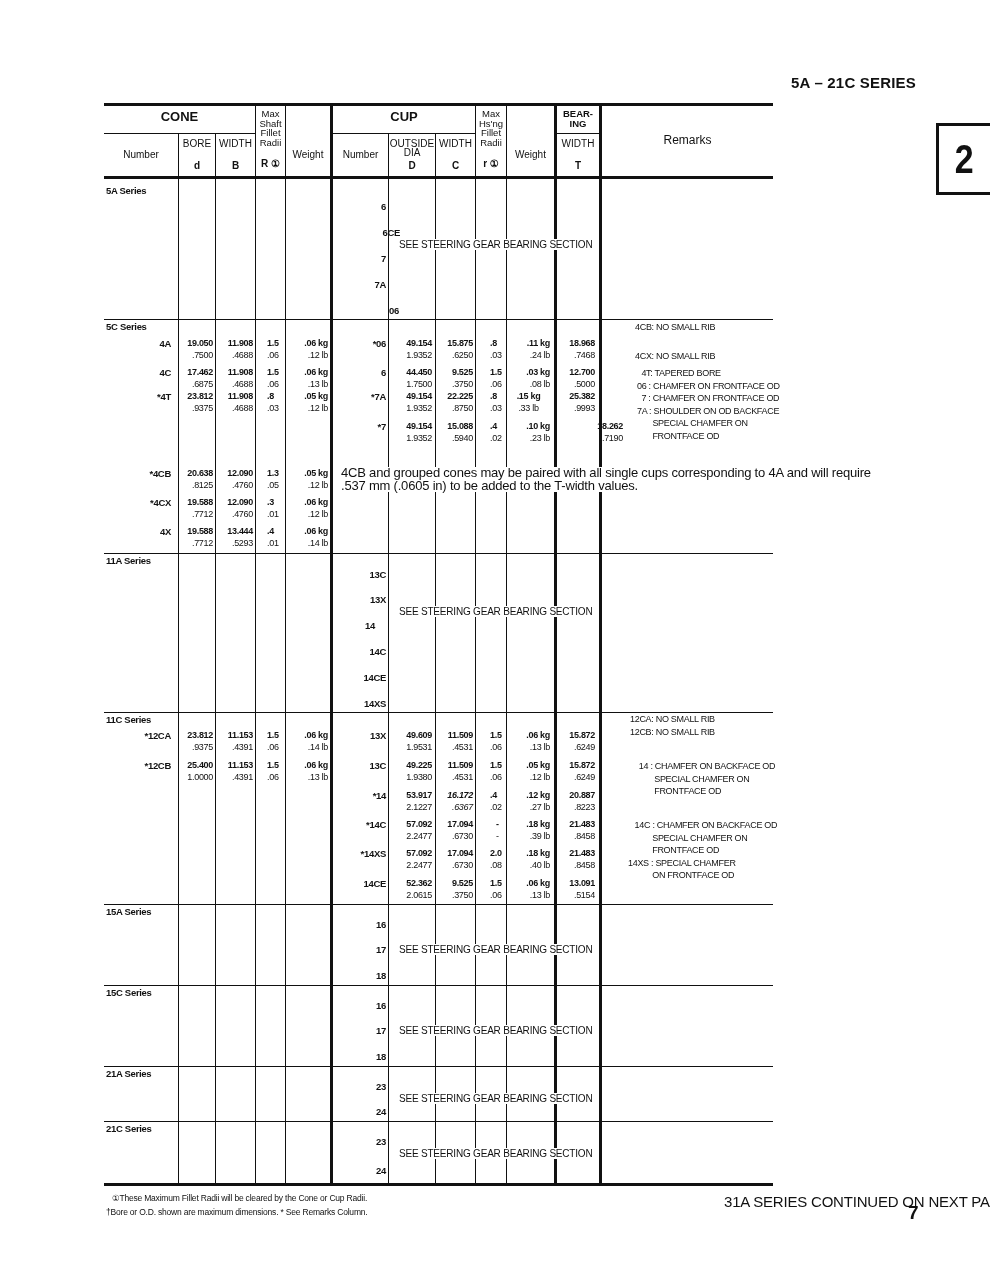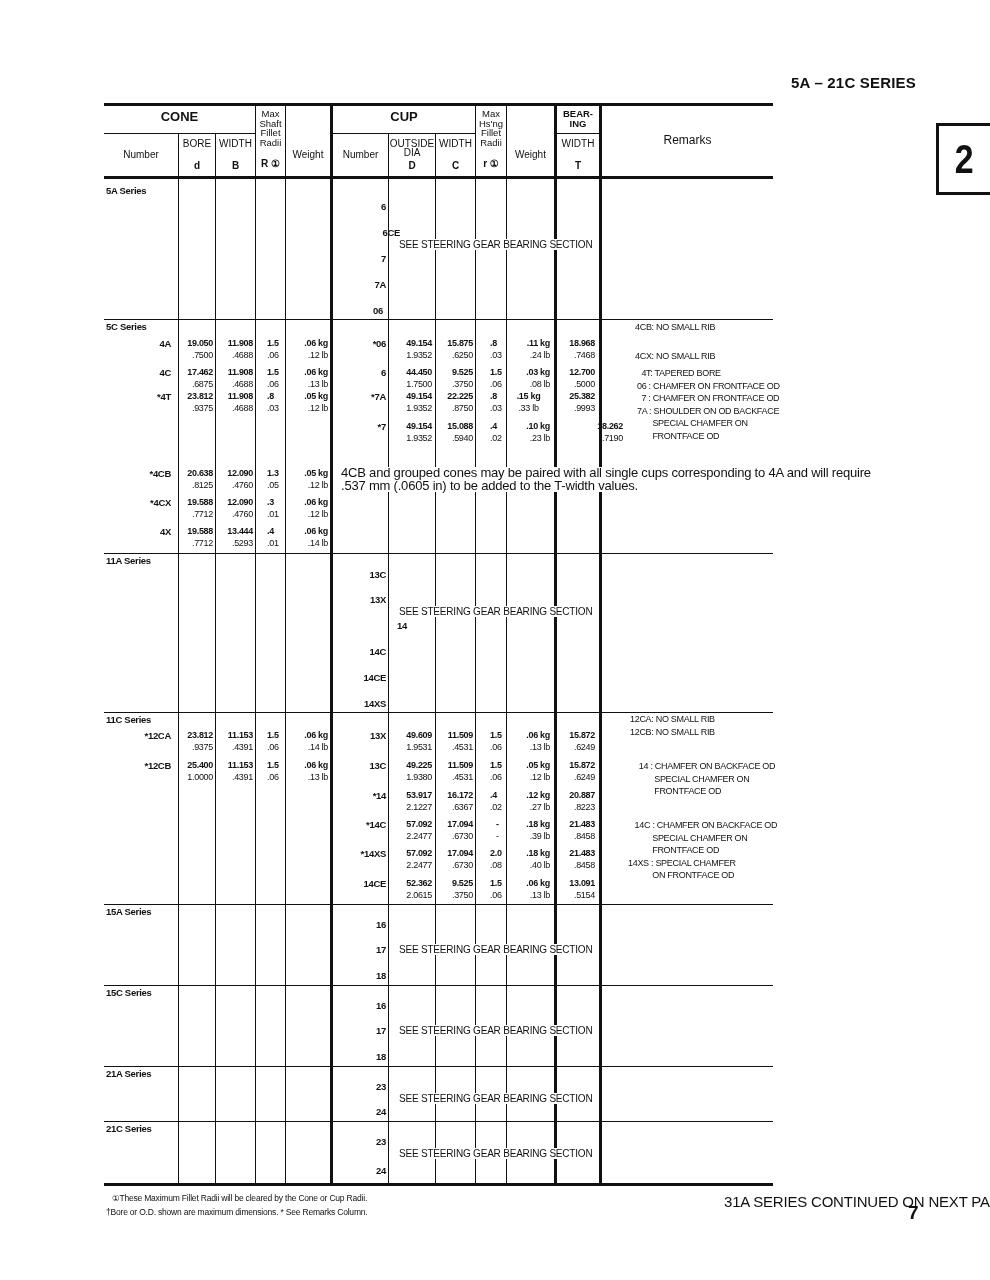--- a/index.html
+++ b/index.html
@@ -90,21 +90,21 @@
 <div class="hdr" style="left:507px;top:150px;width:47px;">Weight</div>
 <div class="hdr" style="left:557px;top:139px;width:42px;">WIDTH</div>
 <div class="hdr" style="left:557px;top:161px;width:42px;font-weight:bold;">T</div>
 <div class="hdr" style="left:602px;top:135px;width:171px;font-size:12px;">Remarks</div>
 
 <div class="seriesname" style="top:185px;">5A Series</div>
 <div class="num" style="left:333px;width:53px;top:201px;">6</div>
 <div class="num" style="left:333px;width:53px;top:227px;margin-left:14px;">6CE</div>
 <div class="num" style="left:333px;width:53px;top:253px;">7</div>
 <div class="num" style="left:333px;width:53px;top:279px;">7A</div>
-<div class="num" style="left:333px;width:50px;top:305px;">06</div>
+<div class="num" style="left:333px;width:66px;top:305px;">06</div>
 <div class="steer" style="top:239px;">SEE STEERING GEAR BEARING SECTION</div>
 
 <div class="seriesname" style="top:321px;">5C Series</div>
 
 <div>
   <div class="num" style="left:106px;width:65px;top:338px;">4A</div>
   <div class="cell" style="left:179px;width:34px;top:337px;">
       <span class="top">19.050</span>
       <span class="bot">.7500</span>
     </div>
@@ -318,21 +318,21 @@
 7A : SHOULDER ON OD BACKFACE
        SPECIAL CHAMFER ON
        FRONTFACE OD</div>
 
 <div class="note" style="left:341px;top:467px;background:#fff;padding-right:3px;">4CB and grouped cones may be paired with all single cups corresponding to 4A and will require</div>
 <div class="note" style="left:341px;top:479.5px;background:#fff;padding-right:3px;">.537 mm (.0605 in) to be added to the T-width values.</div>
 
 <div class="seriesname" style="top:555px;">11A Series</div>
 <div class="num" style="left:333px;width:53px;top:569px;">13C</div>
 <div class="num" style="left:333px;width:53px;top:594px;">13X</div>
-<div class="num" style="left:333px;width:42px;top:620px;margin-left:32px;">14</div>
+<div class="num" style="left:333px;width:42px;top:620px;">14</div>
 <div class="num" style="left:333px;width:53px;top:646px;">14C</div>
 <div class="num" style="left:333px;width:53px;top:672px;">14CE</div>
 <div class="num" style="left:333px;width:53px;top:698px;">14XS</div>
 <div class="steer" style="top:606px;">SEE STEERING GEAR BEARING SECTION</div>
 
 <div class="seriesname" style="top:714px;">11C Series</div>
 
 <div>
   <div class="num" style="left:106px;width:65px;top:730px;">*12CA</div>
   <div class="cell" style="left:179px;width:34px;top:729px;">
@@ -417,21 +417,21 @@
       <span class="top">15.872</span>
       <span class="bot">.6249</span>
     </div>
 </div>
 <div>
   <div class="num" style="left:333px;width:53px;top:790px;">*14</div>
   <div class="cell" style="left:389px;width:43px;top:789px;">
       <span class="top">53.917</span>
       <span class="bot">2.1227</span>
     </div>
-  <div class="cell" style="left:436px;width:37px;top:789px;">
+  <div class="cell" style="left:436px;width:37px;top:789px;font-style:italic;">
       <span class="top">16.172</span>
       <span class="bot">.6367</span>
     </div>
   <div class="cell" style="left:476px;top:789px;text-align:left;padding-left:14px;width:14px;">
       <span class="top">.4</span>
       <span class="bot">.02</span>
     </div>
   <div class="cell" style="left:507px;width:43px;top:789px;">
       <span class="top">.12 kg</span>
       <span class="bot">.27 lb</span>

